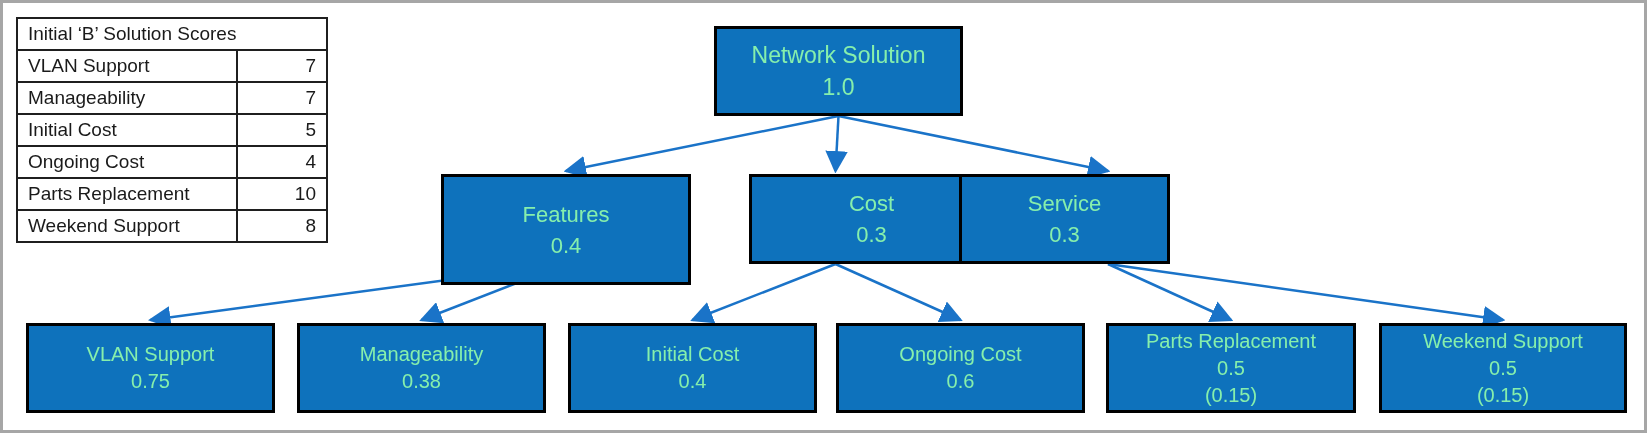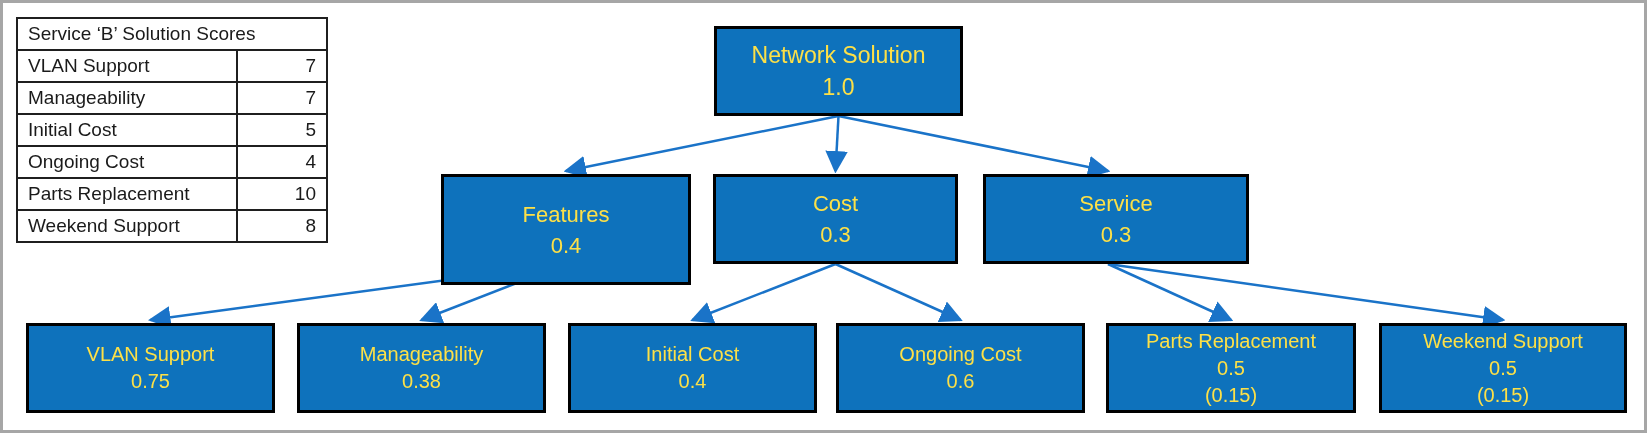--- a/index.html
+++ b/index.html
@@ -8,48 +8,48 @@
   
   .score-table{position:absolute;left:13px;top:14px;border-collapse:collapse;
                color:var(--table-text,#1a1a1a);font-size:19px;}
   .score-table td{border:2px solid var(--table-border,#1f1f1f);padding:0 10px;
                   height:30px;line-height:30px;white-space:nowrap;}
   .score-table .t-title{width:288px;}
   .score-table .t-label{width:198px;}
   .score-table .t-score{width:68px;text-align:right;}
   
   .node{position:absolute;box-sizing:border-box;background:var(--node-fill,#0E72BC);
-        border:3px solid var(--node-border,#000);color:#fde047;display:flex;
+        border:3px solid var(--node-border,#000);color:#86efac;display:flex;
         flex-direction:column;justify-content:center;align-items:center;text-align:center;}
   .node .nl,.node .nw,.node .nc{width:100%;}
   .lvl1{line-height:32px;font-size:23px;}
   .lvl2{line-height:31px;font-size:22px;}
   .lvl3{line-height:27px;font-size:20px;}
   #n-network_solution{left:711px;top:23px;width:249px;height:90px;}
   #n-features{left:438px;top:171px;width:250px;height:111px;}
-  #n-cost{left:710px;top:171px;width:245px;height:90px;}
-  #n-service{left:980px;top:171px;width:266px;height:90px;}
+  #n-cost{left:746px;top:171px;width:245px;height:90px;}
+  #n-service{left:956px;top:171px;width:211px;height:90px;}
   #n-vlan_support{left:23px;top:320px;width:249px;height:90px;}
   #n-manageability{left:294px;top:320px;width:249px;height:90px;}
   #n-initial_cost{left:565px;top:320px;width:249px;height:90px;}
   #n-ongoing_cost{left:833px;top:320px;width:249px;height:90px;}
   #n-parts_replacement{left:1103px;top:320px;width:250px;height:90px;}
   #n-weekend_support{left:1376px;top:320px;width:248px;height:90px;}
   
   .edges{position:absolute;left:0;top:0;width:1647px;height:433px;pointer-events:none;}
 </style>
 </head>
 <body>
 
 <div class="canvas">
 
   <table class="score-table">
     <tbody>
       <tr>
-        <td class="t-title" colspan="2">Service ‘B’ Solution Scores</td>
+        <td class="t-title" colspan="2">Initial ‘B’ Solution Scores</td>
       </tr>
       <tr>
         <td class="t-label">VLAN Support</td>
         <td class="t-score">7</td>
       </tr>
       <tr>
         <td class="t-label">Manageability</td>
         <td class="t-score">7</td>
       </tr>
       <tr>

